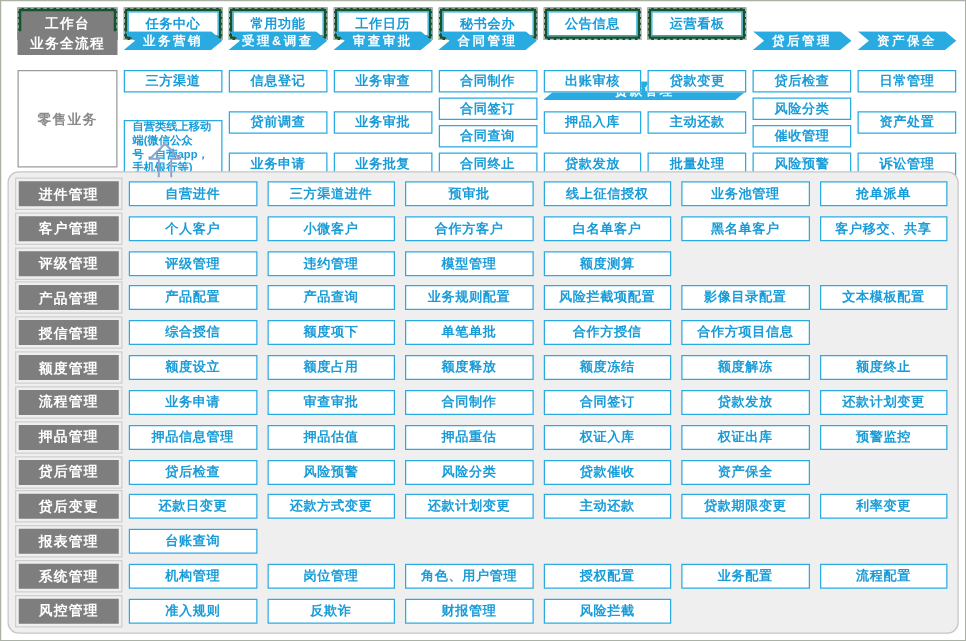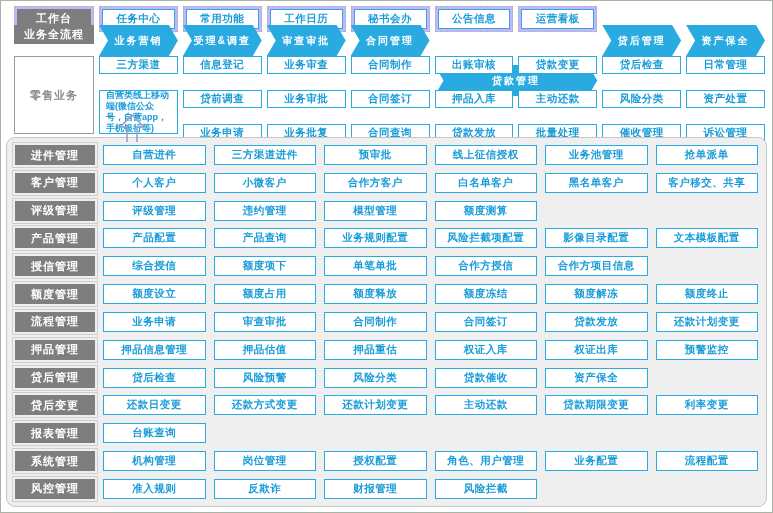--- a/index.html
+++ b/index.html
@@ -2,52 +2,52 @@
 <html><head>
 <meta charset="utf-8">
 <style>
   html,body{margin:0;padding:0;background:#fff;}
   #frame{
     position:relative;width:771px;height:511px;background:#fff;
     border:1px solid #aab2a6;overflow:hidden;
     font-family:"Liberation Sans","DejaVu Sans",sans-serif;
   }
   .toprow{position:absolute;left:13px;right:7px;display:grid;grid-template-columns:80px repeat(8,1fr);column-gap:5px;}
-  .dash-wrap{border:1px dashed #b3b3b3;padding:2px;background:#c4b5fd;}
+  .dash-wrap{border:1px dashed #b3b3b3;padding:2px;background:#14532d;}
   .gray-label{
     background:#7e7e7e;color:#fff;font-size:11px;font-weight:bold;
     display:flex;align-items:center;justify-content:center;
     white-space:nowrap;letter-spacing:1px;
   }
   .outlined{outline:1px solid #cfcfcf;outline-offset:2px;}
   .blue-box{
     background:#fff;border:1px solid #29ABE2;color:#1a9cd8;
     font-size:10.5px;font-weight:bold;display:flex;align-items:center;justify-content:center;
     white-space:nowrap;overflow:hidden;letter-spacing:0.5px;
   }
   
   #row-workbench{top:5px;}
   #row-workbench .blue-box{height:18px;}
   #row-workbench .gray-label{height:18px;}
   
   #row-process{top:24px;height:19px;}
   #row-process .gray-label{height:19px;}
   .arrow{
-    background:#29ABE2;color:#fff;font-size:10px;font-weight:bold;height:31px;
+    background:#29ABE2;color:#fff;font-size:10px;font-weight:bold;height:15px;
     display:flex;align-items:center;justify-content:center;letter-spacing:2px;white-space:nowrap;
     clip-path:polygon(0 0,calc(100% - 9px) 0,100% 50%,calc(100% - 9px) 100%,0 100%,9px 50%);
   }
   .arrow.span2{grid-column:span 2;margin-top:40px;}
   
   #row-retail{top:55px;}
   #retail-label{
     background:#fff;border:1px solid #9b9b9b;color:#8a8a8a;font-size:11px;font-weight:bold;
     display:flex;align-items:center;justify-content:center;height:76px;letter-spacing:1px;
   }
-  .r-col{display:flex;flex-direction:column;row-gap:16px;}
+  .r-col{display:flex;flex-direction:column;row-gap:4px;justify-content:space-between;}
   .r-col .blue-box{height:16px;flex:none;}
   .r-col .blue-box.tall{height:42px;white-space:normal;text-align:left;font-size:9px;line-height:1.25;padding:0 6px;letter-spacing:0;}
   
   #flow-arrow{position:absolute;left:116px;top:113px;z-index:5;}
   
   #panel{
     position:absolute;left:5px;right:5px;top:136px;bottom:5px;
     background:#efefef;border:1px solid #c6c6c6;border-radius:9px;
     padding:7px 8px;display:flex;flex-direction:column;justify-content:space-between;
   }
@@ -236,22 +236,22 @@
         <div class="blue-box">利率变更</div>
       </div>
       <div class="m-row">
         <div class="gray-label outlined">报表管理</div>
         <div class="blue-box">台账查询</div>
       </div>
       <div class="m-row">
         <div class="gray-label outlined">系统管理</div>
         <div class="blue-box">机构管理</div>
         <div class="blue-box">岗位管理</div>
+        <div class="blue-box">角色、用户管理</div>
         <div class="blue-box">授权配置</div>
-        <div class="blue-box">角色、用户管理</div>
         <div class="blue-box">业务配置</div>
         <div class="blue-box">流程配置</div>
       </div>
       <div class="m-row">
         <div class="gray-label outlined">风控管理</div>
         <div class="blue-box">准入规则</div>
         <div class="blue-box">反欺诈</div>
         <div class="blue-box">财报管理</div>
         <div class="blue-box">风险拦截</div>
       </div>

